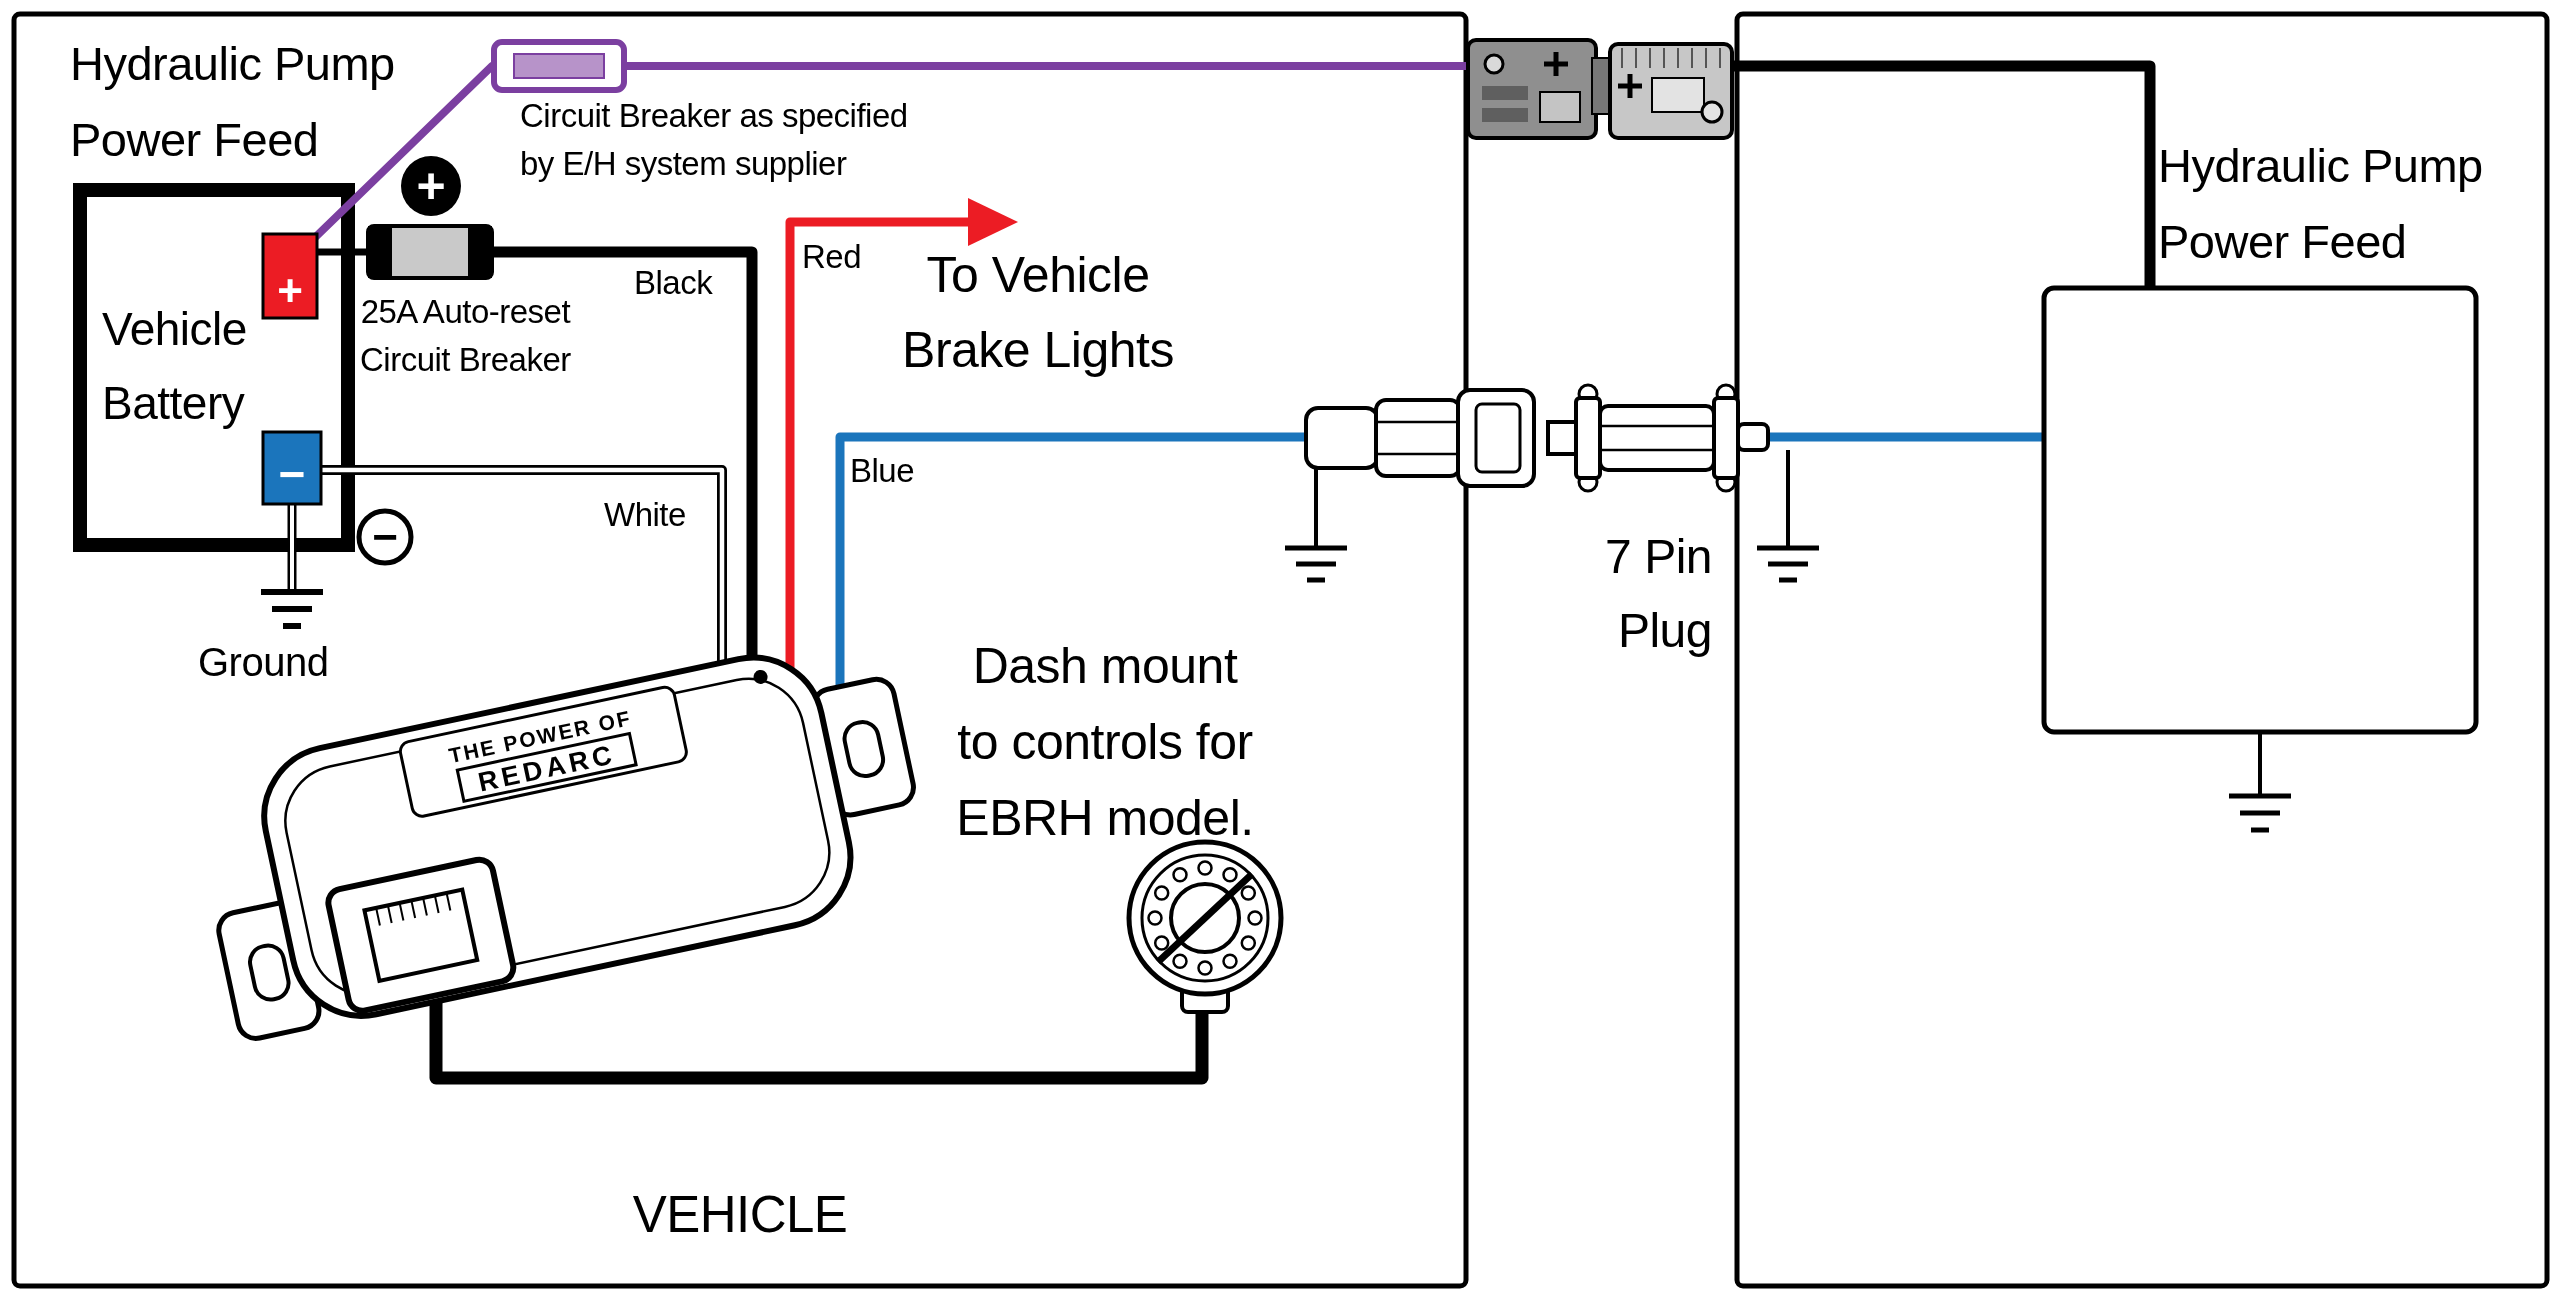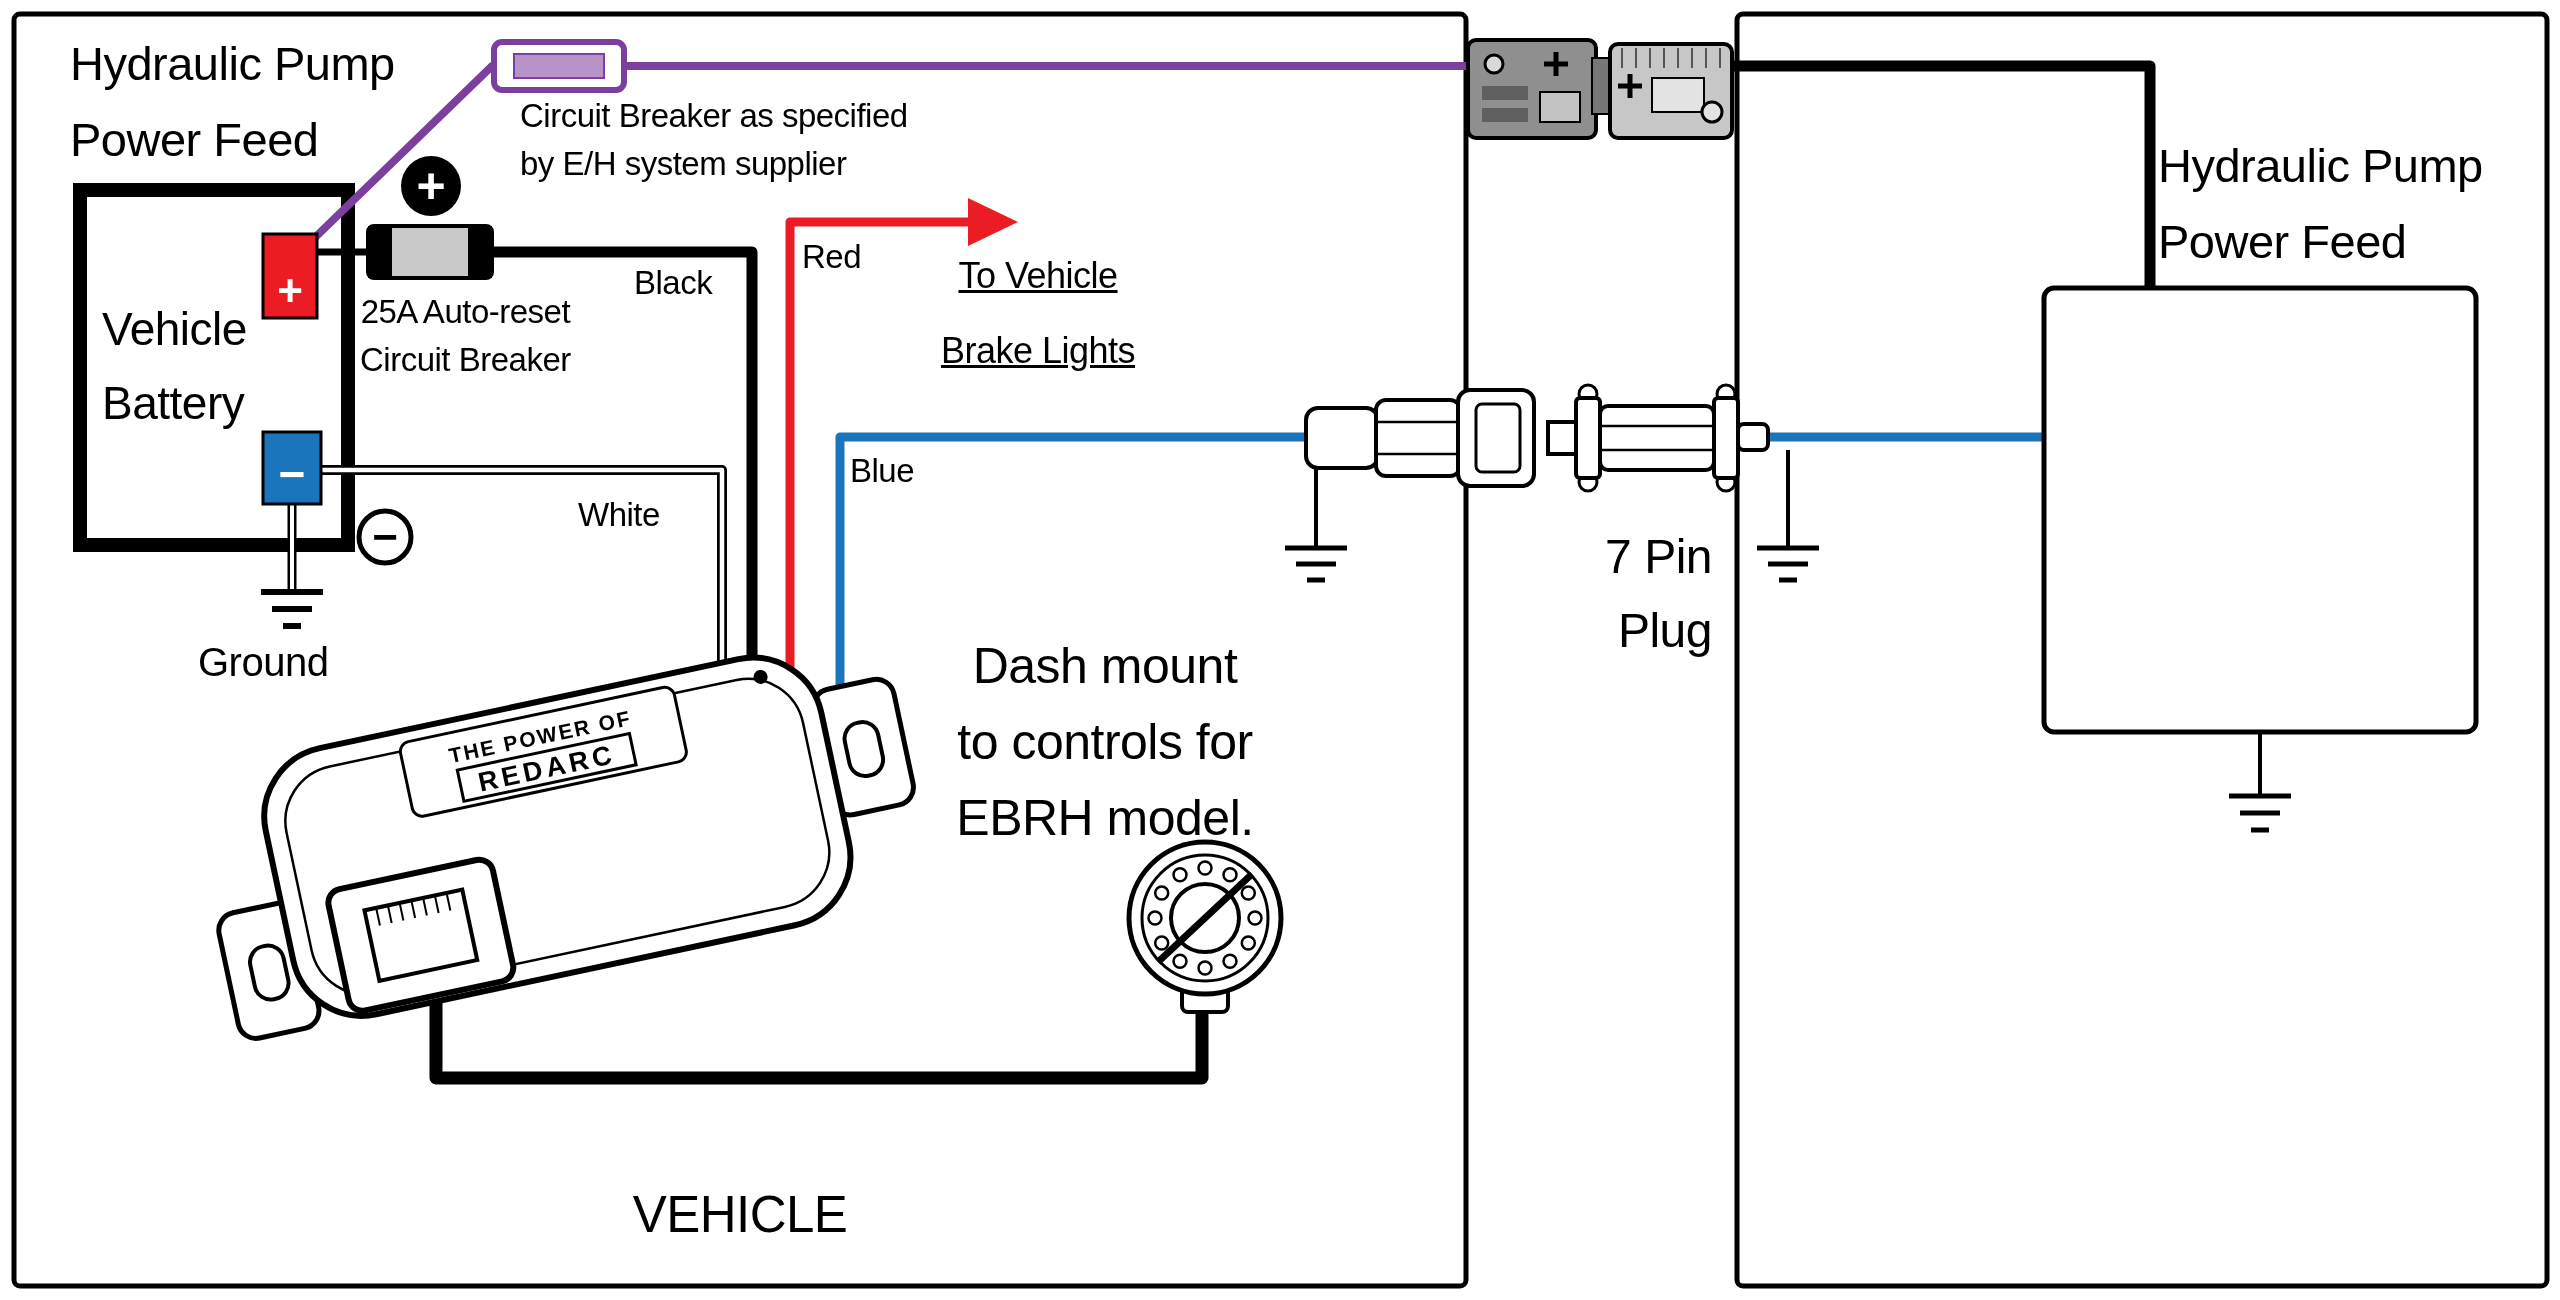--- a/index.html
+++ b/index.html
@@ -216,26 +216,26 @@
   <div class="lbl" style="left:102px;top:292px;font-size:46px;line-height:74px;">Vehicle
 Battery</div>
 
   <div class="lbl" style="left:360px;top:288px;font-size:33px;line-height:48px;text-align:center;">25A Auto-reset
 Circuit Breaker</div>
 
   <div class="lbl" style="left:634px;top:262px;font-size:33px;">Black</div>
 
   <div class="lbl" style="left:802px;top:236px;font-size:33px;">Red</div>
 
-  <div class="lbl center" style="left:858px;top:238px;width:360px;font-size:36px;line-height:75px;text-decoration:underline;">To Vehicle
+  <div class="lbl center" style="left:858px;top:238px;width:360px;font-size:50px;line-height:75px;">To Vehicle
 Brake Lights</div>
 
   <div class="lbl" style="left:850px;top:450px;font-size:33px;">Blue</div>
 
-  <div class="lbl" style="left:578px;top:494px;font-size:33px;">White</div>
+  <div class="lbl" style="left:604px;top:494px;font-size:33px;">White</div>
 
   <div class="lbl" style="left:198px;top:636px;font-size:40px;">Ground</div>
 
   <div class="lbl center" style="left:925px;top:628px;width:360px;font-size:50px;line-height:76px;">Dash mount
 to controls for
 EBRH model.</div>
 
   <div class="lbl center" style="left:440px;top:1182px;width:600px;font-size:51px;">VEHICLE</div>
 
   <div class="lbl center" style="left:1488px;top:520px;width:224px;font-size:48px;line-height:74px;text-align:right;">7 Pin

